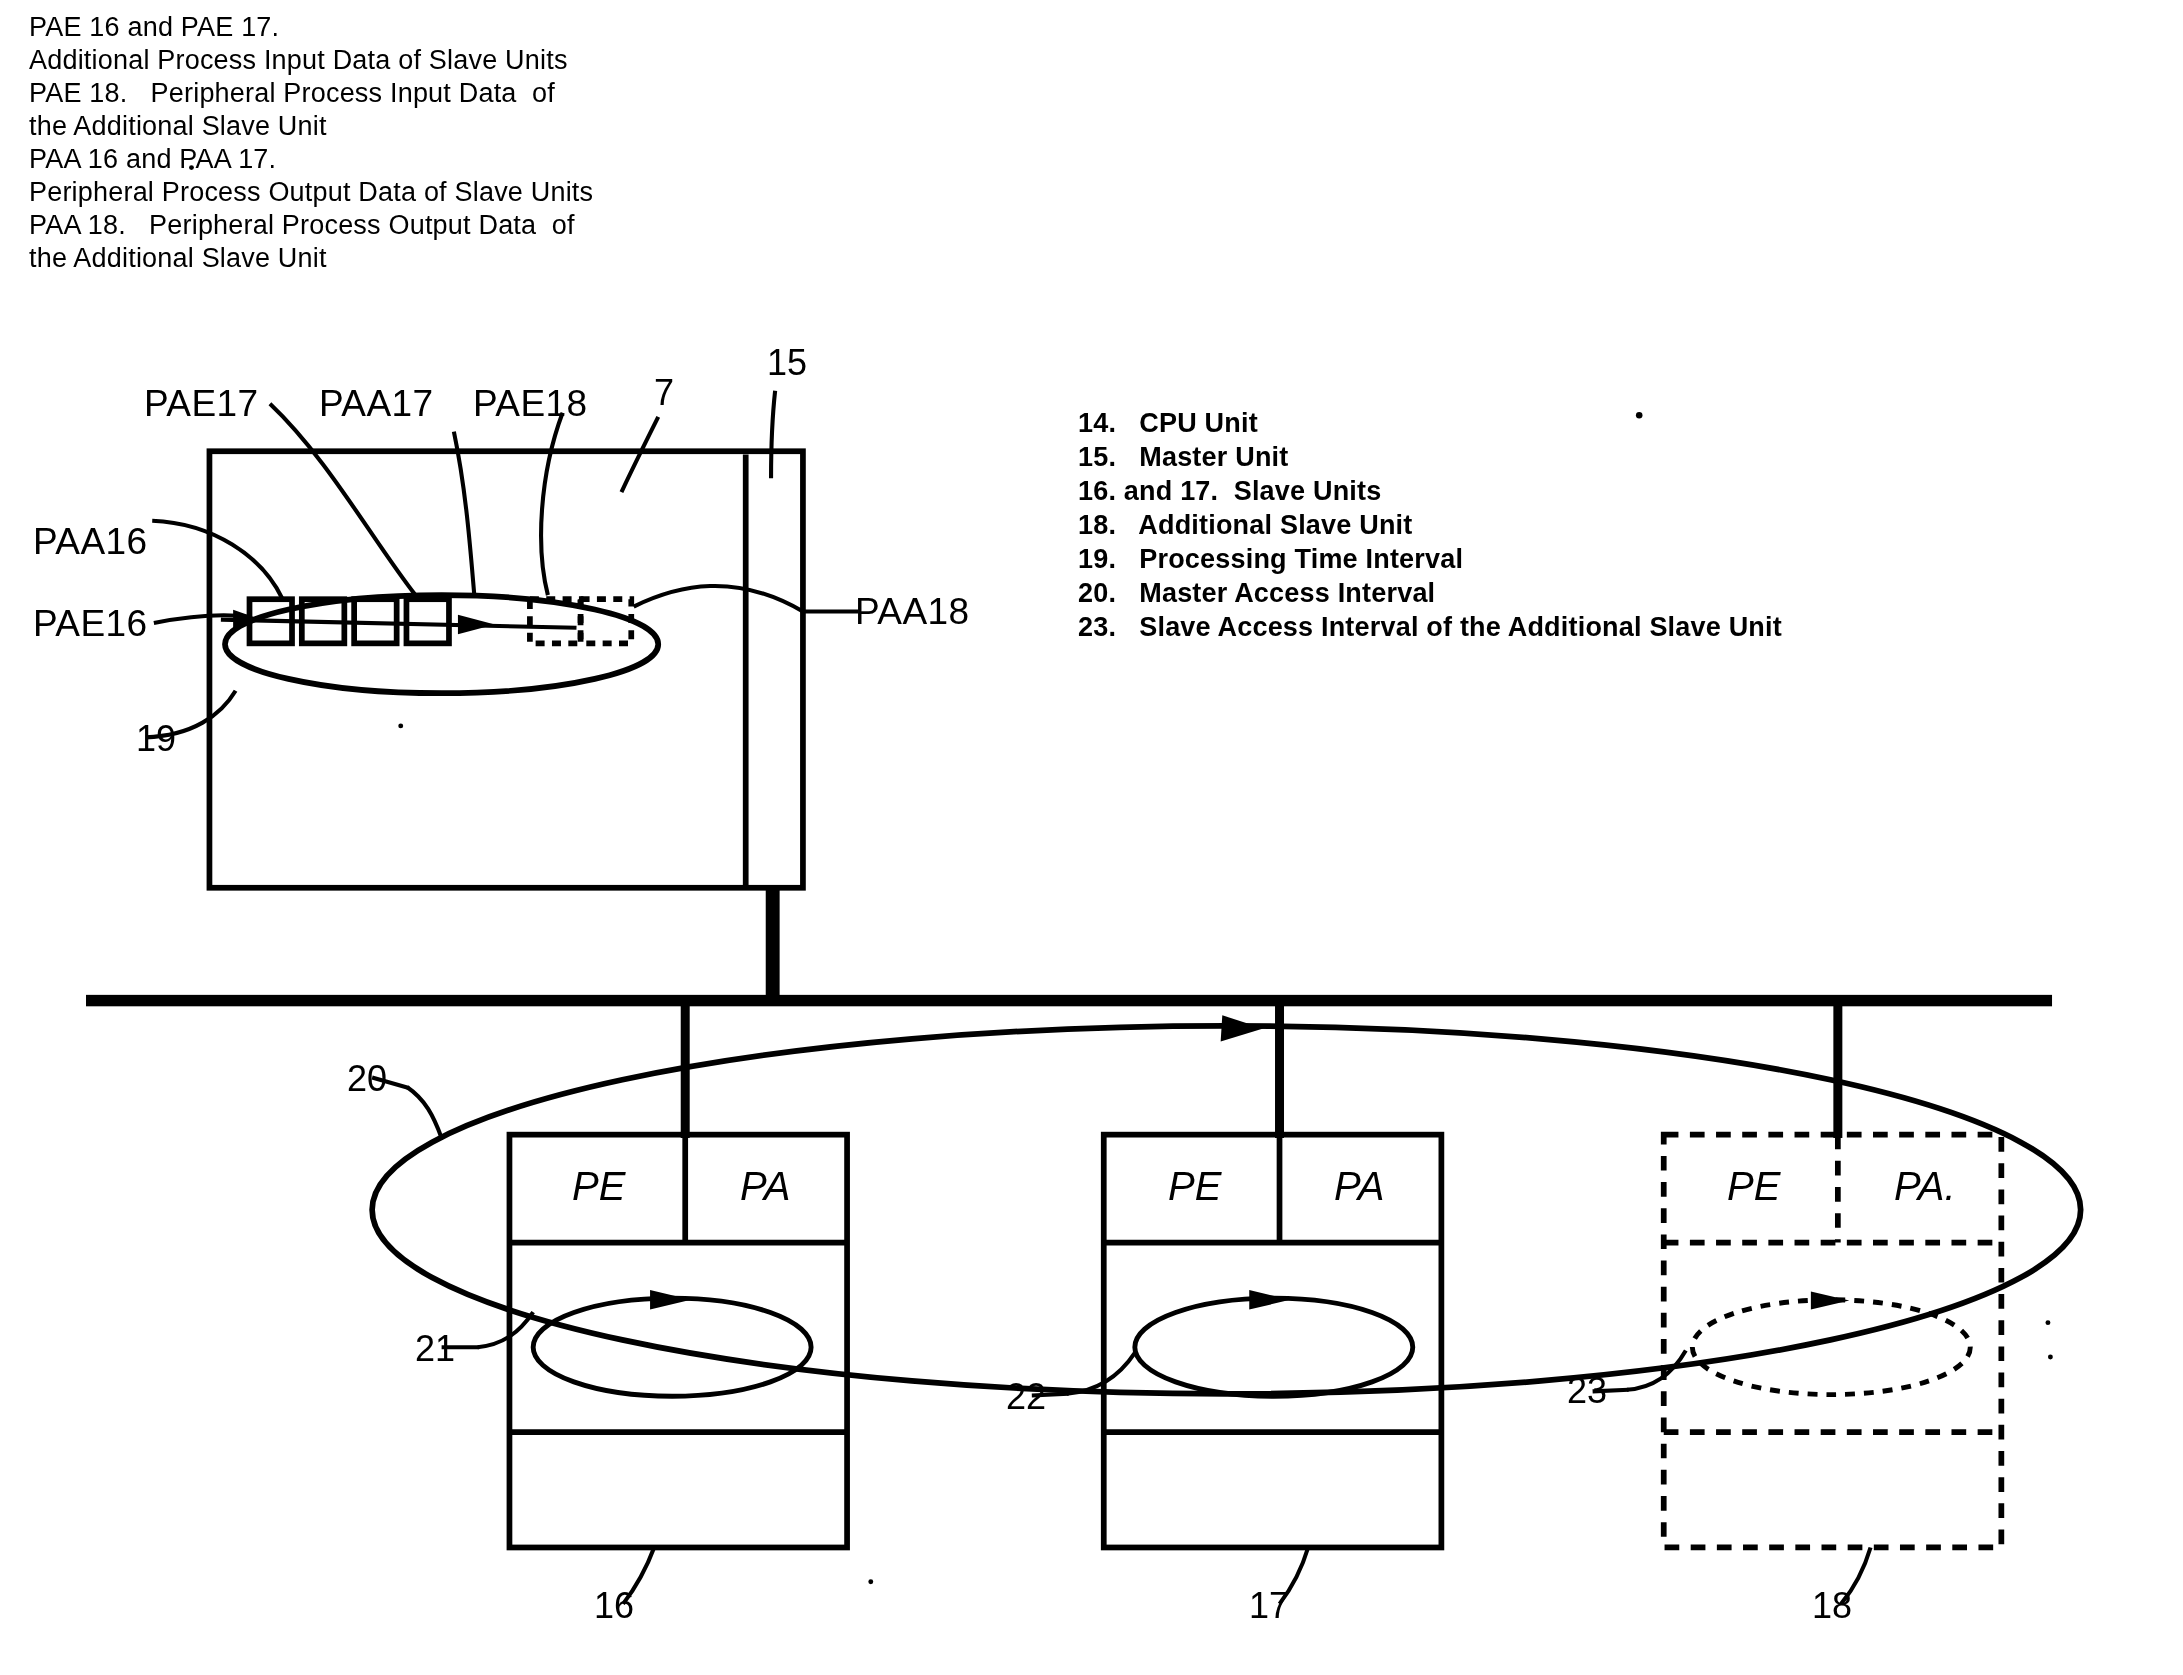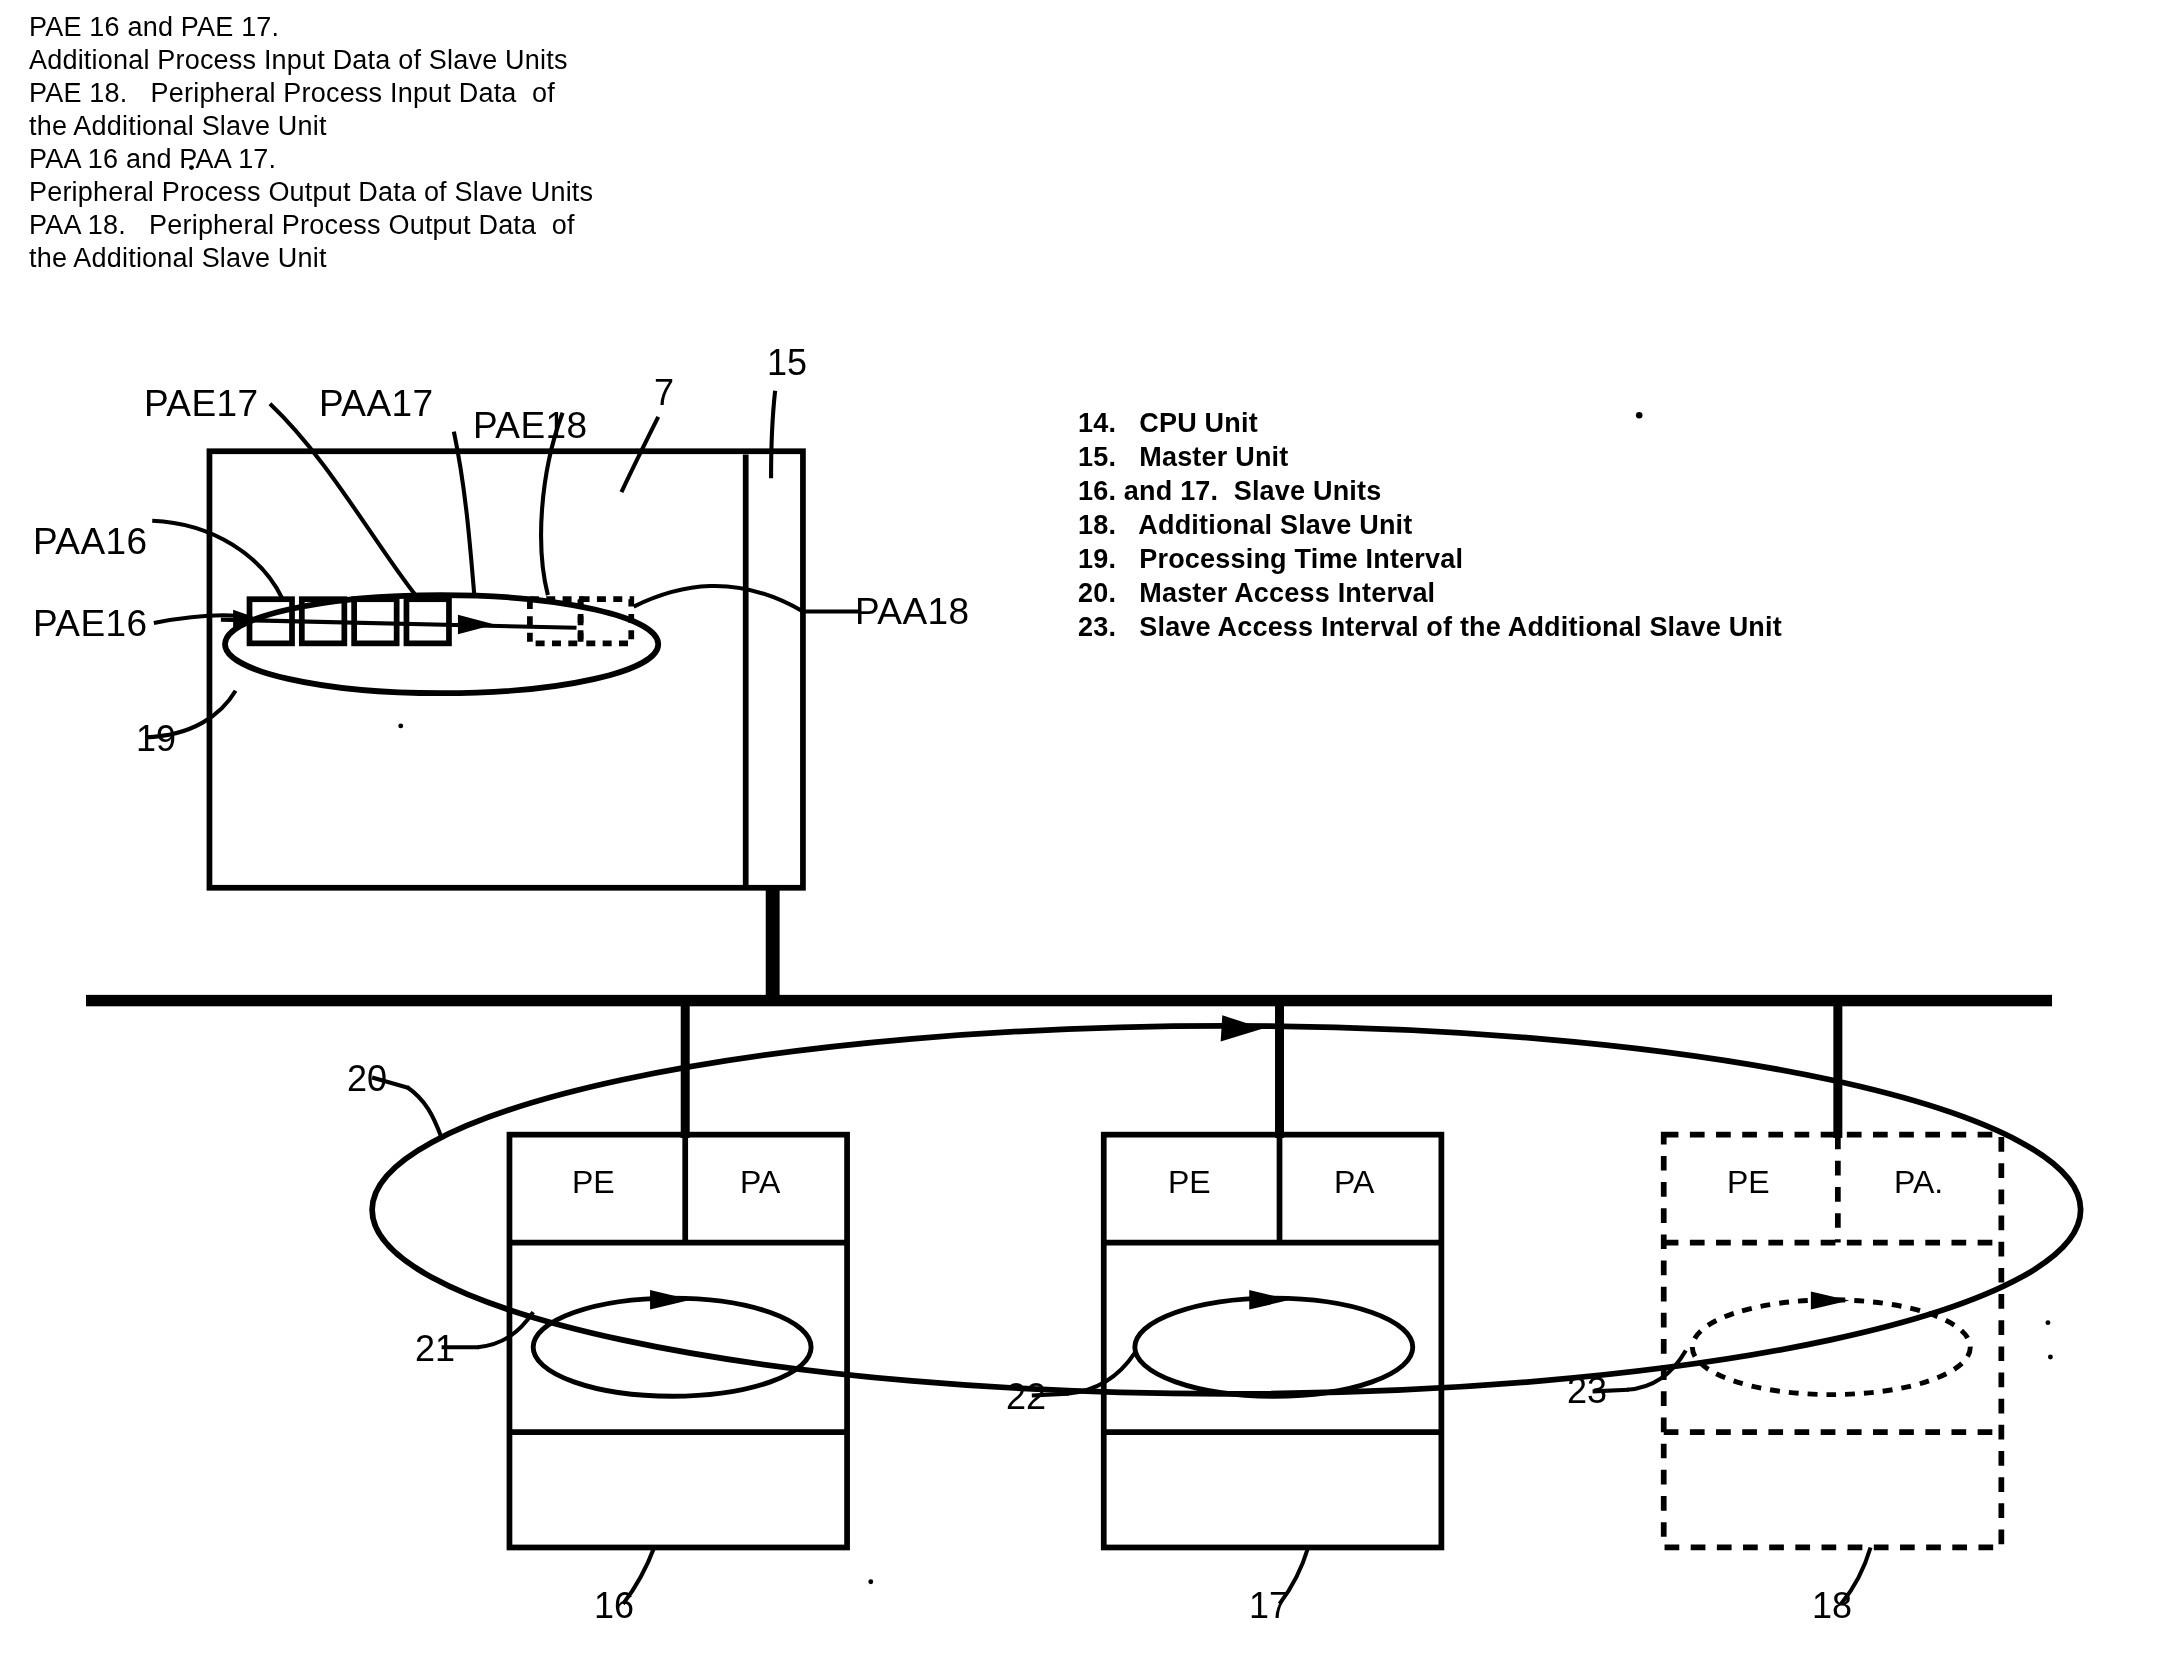--- a/index.html
+++ b/index.html
@@ -38,22 +38,23 @@
     white-space:pre;
   }
   .paelabel{
     position:absolute;
     font-size:37px;
     letter-spacing:0.4px;
     white-space:pre;
   }
   .celltext{
     position:absolute;
-    font-size:32px;
+    font-size:40px;
     white-space:pre;
+    font-style:italic;
   }
 </style>
 </head>
 <body>
 
 <div id="figure">
 
   <div id="header-desc">
     <div>PAE 16 and PAE 17.</div>
     <div>Additional Process Input Data of Slave Units</div>
@@ -157,21 +158,21 @@
     <circle cx="2505" cy="1618" r="3" fill="#000"></circle>
     <circle cx="2508" cy="1660" r="3" fill="#000"></circle>
     <circle cx="1065" cy="1935" r="3" fill="#000"></circle>
     <circle cx="490" cy="888" r="3" fill="#000"></circle>
     <circle cx="234" cy="205" r="3" fill="#000"></circle>
     <circle cx="2005" cy="508" r="4" fill="#000"></circle>
   </svg>
 
   <div class="paelabel" style="left:144px;top:383px;">PAE17</div>
   <div class="paelabel" style="left:319px;top:383px;">PAA17</div>
-  <div class="paelabel" style="left:473px;top:383px;margin-top:22px;">PAE18</div>
+  <div class="paelabel" style="left:473px;top:383px;">PAE18</div>
   <div class="paelabel" style="left:33px;top:521px;">PAA16</div>
   <div class="paelabel" style="left:33px;top:603px;">PAE16</div>
   <div class="paelabel" style="left:855px;top:591px;">PAA18</div>
 
   <div class="reflabel" style="left:654px;top:372px;">7</div>
   <div class="reflabel" style="left:767px;top:342px;">15</div>
   <div class="reflabel" style="left:136px;top:718px;">19</div>
   <div class="reflabel" style="left:347px;top:1058px;">20</div>
   <div class="reflabel" style="left:415px;top:1328px;">21</div>
   <div class="reflabel" style="left:1006px;top:1376px;">22</div>

